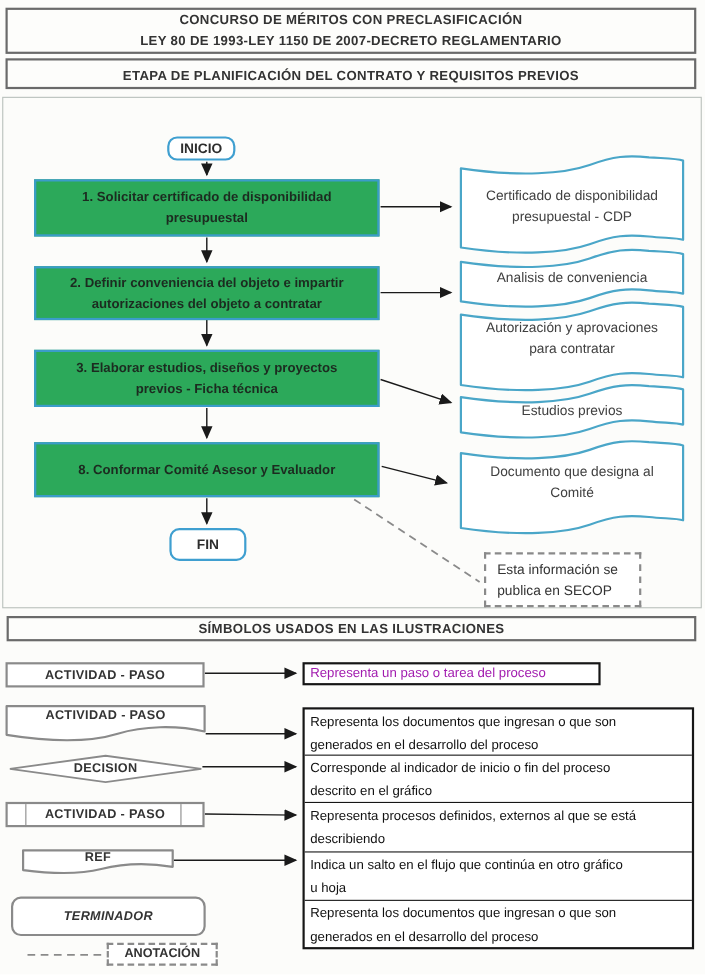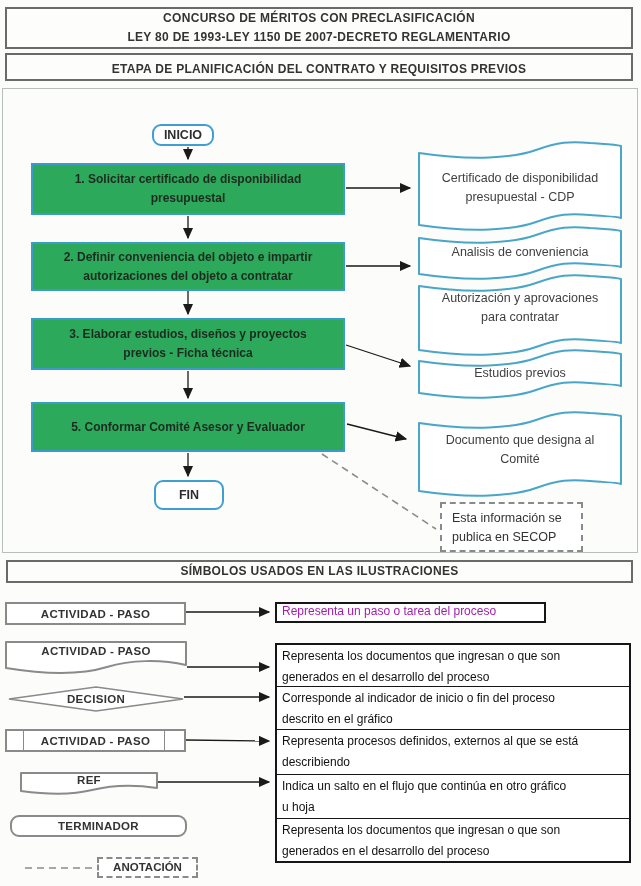--- a/index.html
+++ b/index.html
@@ -98,21 +98,21 @@
   </div>
   <div class="abs process center" style="left:31px;top:242px;width:314px;height:49px;">
     <span class="txt">2. Definir conveniencia del objeto e impartir
 autorizaciones del objeto a contratar</span>
   </div>
   <div class="abs process center" style="left:31px;top:318px;width:314px;height:52px;">
     <span class="txt">3. Elaborar estudios, diseños y proyectos
 previos - Ficha técnica</span>
   </div>
   <div class="abs process center" style="left:31px;top:402px;width:314px;height:50px;">
-    <span class="txt">5. Conformar Comité Asesor y Evaluador</span>
+    <span class="txt">8. Conformar Comité Asesor y Evaluador</span>
   </div>
 
   <div class="abs terminator center" style="left:154px;top:480px;width:70px;height:30px;">
     <span class="txt">FIN</span>
   </div>
 
   <div class="abs doc" style="left:418px;top:141px;width:204px;height:88px;">
     <svg width="204" height="88">
       <path d="M1,12 C55,20 95,17 118,9 C140,1 152,0 172,2 C186,3 197,3 203,5 L203,77 C197,75 186,75.5 172,74 C152,72 140,73 118,81 C95,89 55,92 1,84 Z" fill="#fff" stroke="#4aa6c8" stroke-width="2" stroke-linejoin="round"></path>
     </svg>
@@ -135,21 +135,21 @@
 para contratar</div>
   </div>
 
   <div class="abs doc" style="left:418px;top:349px;width:204px;height:48px;">
     <svg width="204" height="48">
       <path d="M1,12 C55,20 95,17 118,9 C140,1 152,0 172,2 C186,3 197,3 203,5 L203,37 C197,35 186,35.5 172,34 C152,32 140,33 118,41 C95,49 55,52 1,44 Z" fill="#fff" stroke="#4aa6c8" stroke-width="2" stroke-linejoin="round"></path>
     </svg>
     <div class="lbl txt">Estudios previos</div>
   </div>
 
-  <div class="abs doc" style="left:418px;top:411px;width:204px;height:84px;">
+  <div class="abs doc" style="left:418px;top:400px;width:204px;height:84px;">
     <svg width="204" height="84">
       <path d="M1,12 C55,20 95,17 118,9 C140,1 152,0 172,2 C186,3 197,3 203,5 L203,73 C197,71 186,71.5 172,70 C152,68 140,69 118,77 C95,85 55,88 1,80 Z" fill="#fff" stroke="#4aa6c8" stroke-width="2" stroke-linejoin="round"></path>
     </svg>
     <div class="lbl txt" style="padding-bottom:6px;">Documento que designa al
 Comité</div>
   </div>
 
   <div class="abs dashedbox" style="left:440px;top:502px;width:143px;height:50px;padding:5px 10px;">
     <div class="txt">Esta información se
 publica en SECOP</div>
@@ -181,21 +181,21 @@
     <span class="txt">ACTIVIDAD - PASO</span>
   </div>
 
   <div class="abs lsvg" style="left:20px;top:772px;width:138px;height:24px;">
     <svg width="138" height="24">
       <path d="M1,1 L137,1 L137,16 C112,12 92,13 72,18 C52,23 24,22 1,19 Z" fill="#fff" stroke="#8a8a8a" stroke-width="2" stroke-linejoin="round"></path>
     </svg>
     <div class="lbl txt" style="padding-top:2px;">REF</div>
   </div>
 
-  <div class="abs lsym center" style="left:10px;top:815px;width:177px;height:22px;border-radius:9px;">
+  <div class="abs lsym center" style="left:10px;top:815px;width:177px;height:36px;border-radius:9px;font-style:italic;">
     <span class="txt">TERMINADOR</span>
   </div>
 
   <div class="abs dashedbox center" style="left:97px;top:857px;width:101px;height:21px;font-size:11.5px;font-weight:600;">
     <span class="txt">ANOTACIÓN</span>
   </div>
 
   <div class="abs descbox" style="left:275px;top:602px;width:271px;height:21px;">
     <span class="txt">Representa un paso o tarea del proceso</span>
   </div>

